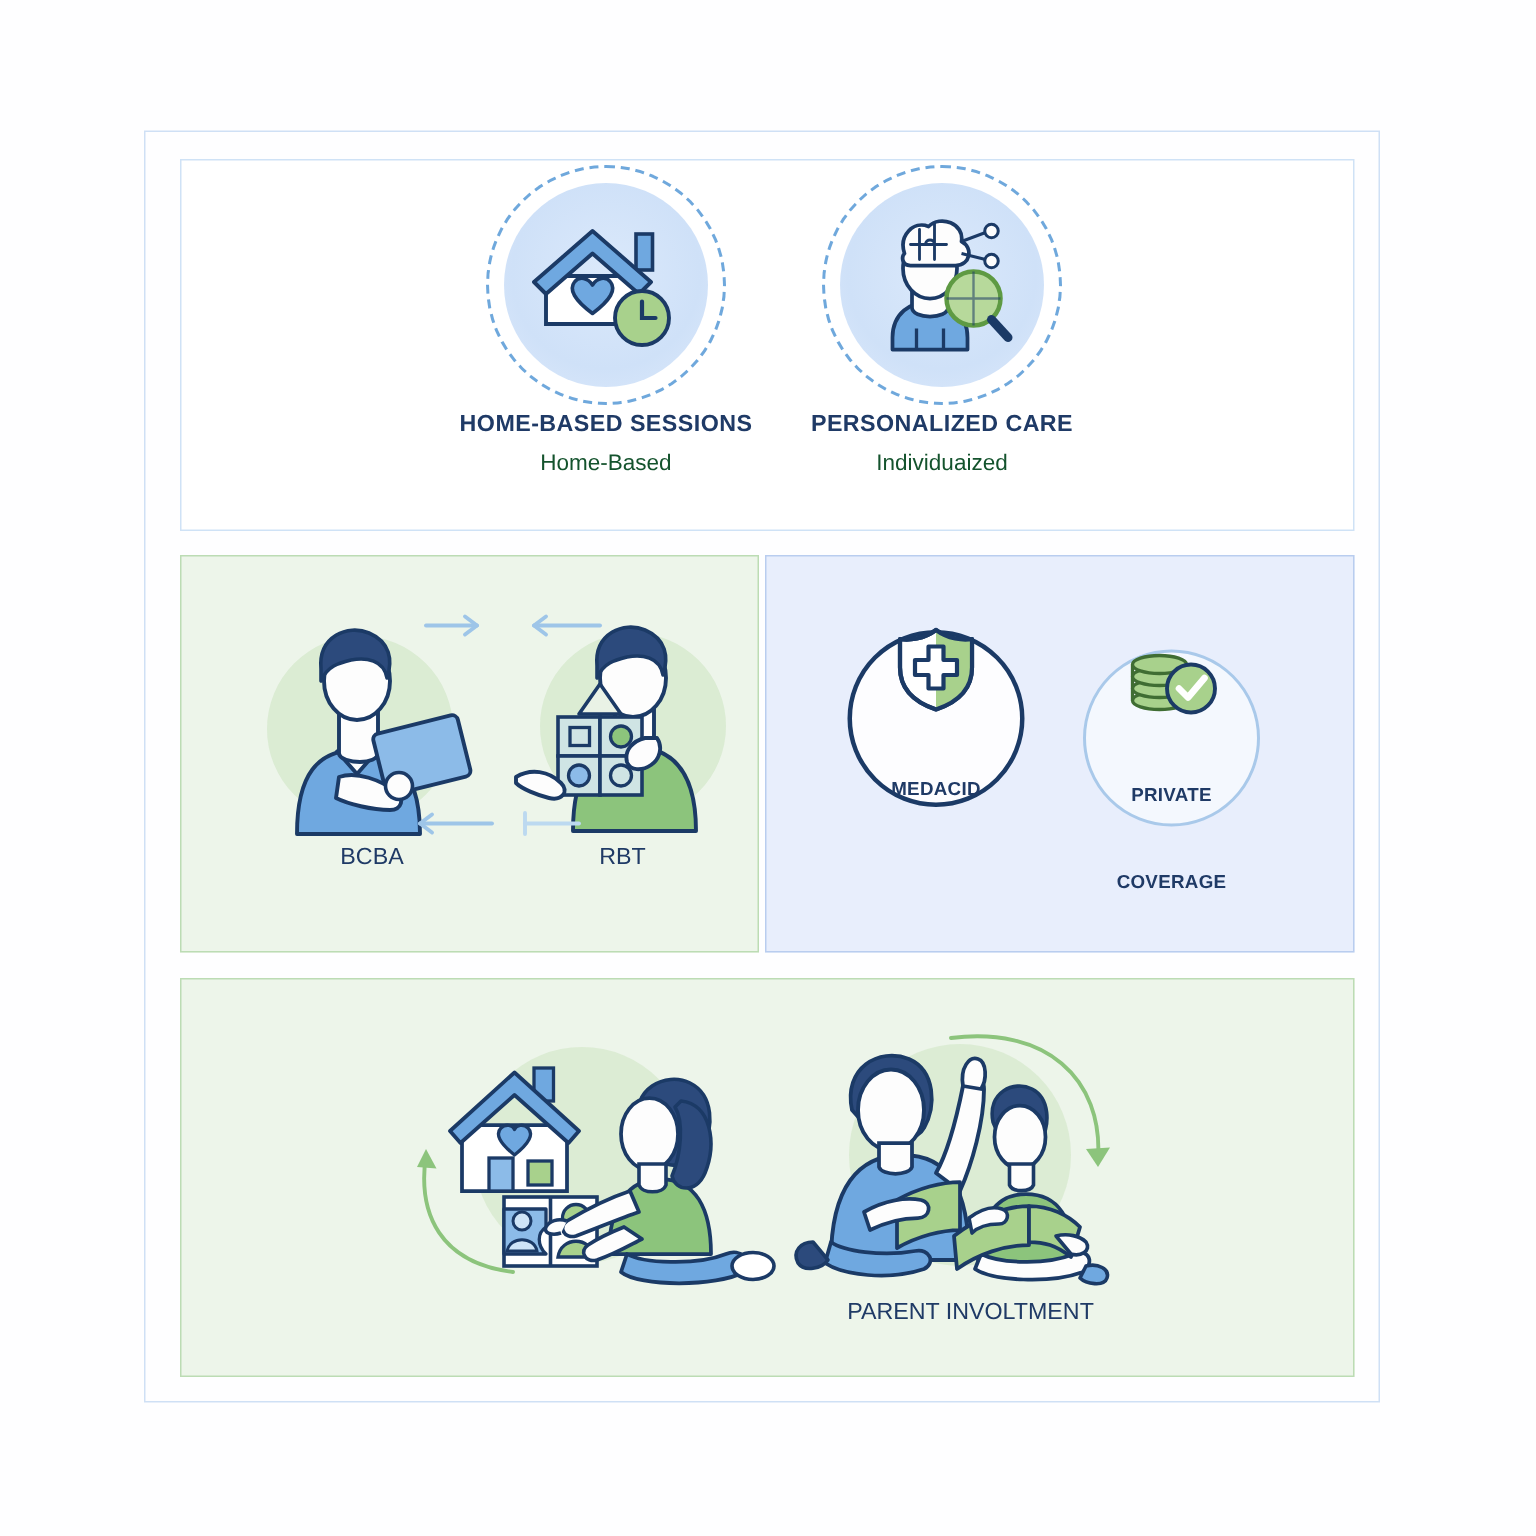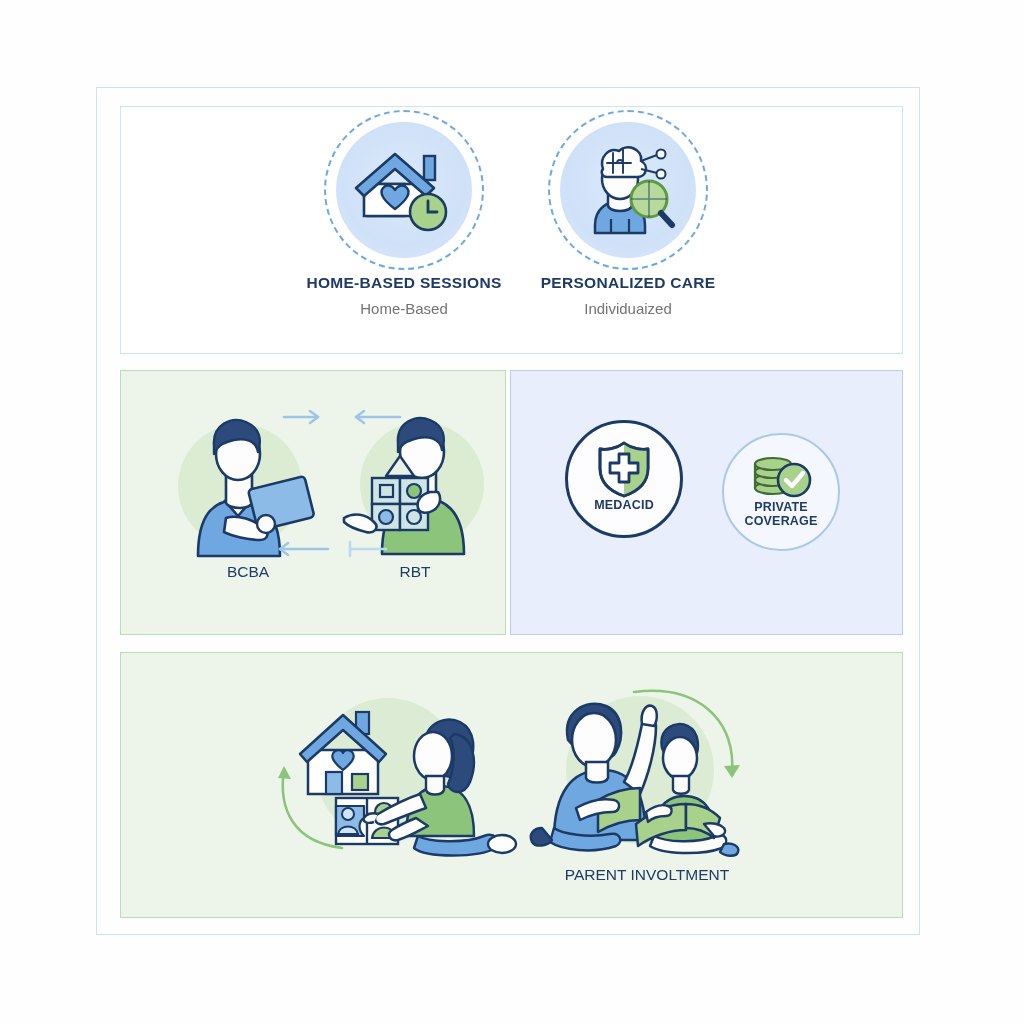--- a/index.html
+++ b/index.html
@@ -50,21 +50,21 @@
     content:"";position:absolute;left:-12px;top:-12px;right:-12px;bottom:-12px;
     border:2px dashed #6fa8dc;border-radius:50%;
   }
 
   .title{
     margin-top:16px;
     font-size:15.5px;font-weight:bold;letter-spacing:.3px;
     color:#1f3a66;text-align:left;white-space:nowrap;
   }
   .subtitle{
-    margin-top:8px;font-size:15px;color:#737373;text-align:center;white-space:nowrap;
+    margin-top:8px;font-size:15px;color:#14532d;text-align:center;white-space:nowrap;
   }
   .caption{
     font-size:15.5px;color:#1f3a66;text-align:right;white-space:nowrap;
   }
 
   
   .item-home{left:324px;top:122px;width:160px;}
   .item-care{left:548px;top:122px;width:160px;}
 
   
@@ -73,22 +73,23 @@
   .fig-rbt{left:330px;top:392px;}
   .lbl-bcba{left:168px;top:563px;width:160px;}
   .lbl-rbt{left:335px;top:563px;width:160px;}
 
   .arrows-top{position:absolute;left:282px;top:405px;width:120px;height:24px;}
   .arrows-bottom{position:absolute;left:272px;top:537px;width:130px;height:24px;}
 
   
   .ring{
     position:relative;width:118px;height:118px;border-radius:50%;
-    display:flex;flex-direction:column;align-items:center;justify-content:center;
+    display:flex;flex-direction:column;align-items:center;
     box-sizing:border-box;
+    gap:44px;
   }
   .ring-dark{border:3px solid #1b3a66;background:#fdfdff;}
   .ring-light{border:2px solid #a9c9ea;background:#f4f8fe;}
   .ring-label{
     font-size:12.5px;font-weight:bold;color:#1f3a66;
     text-align:center;line-height:1.12;letter-spacing:.2px;
   }
   .item-medicaid{left:565px;top:420px;}
   .item-private{left:722px;top:433px;}
 

